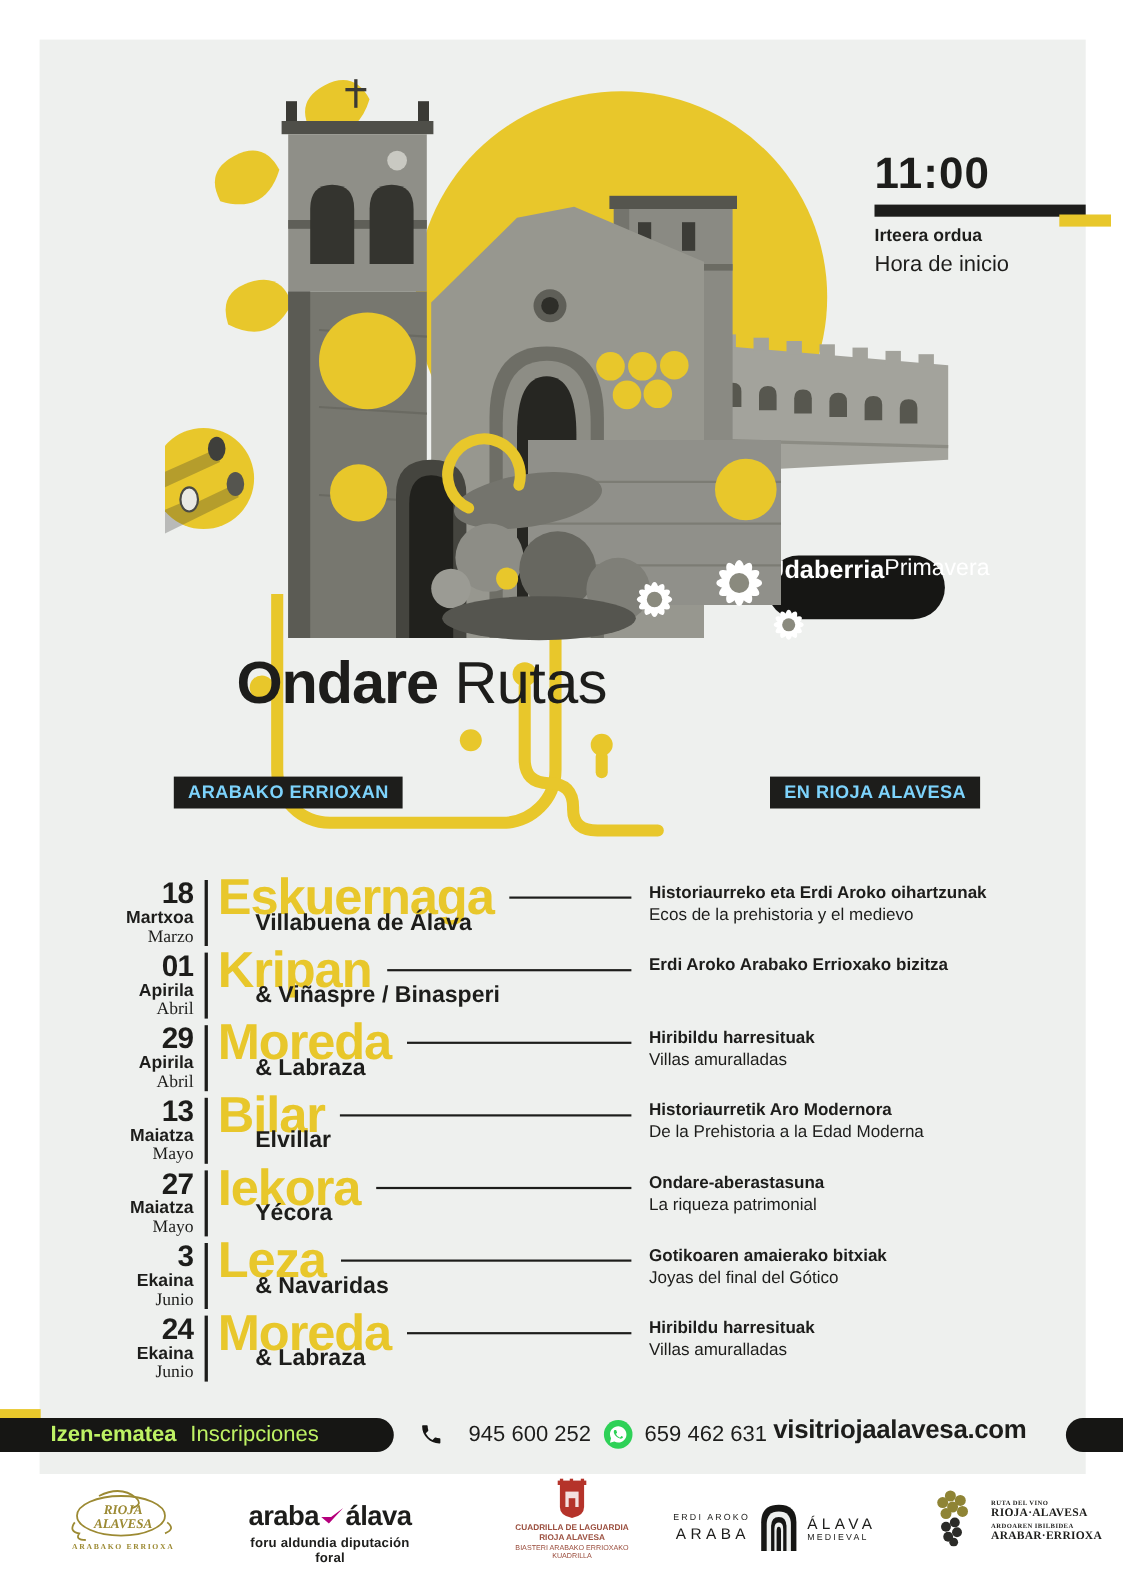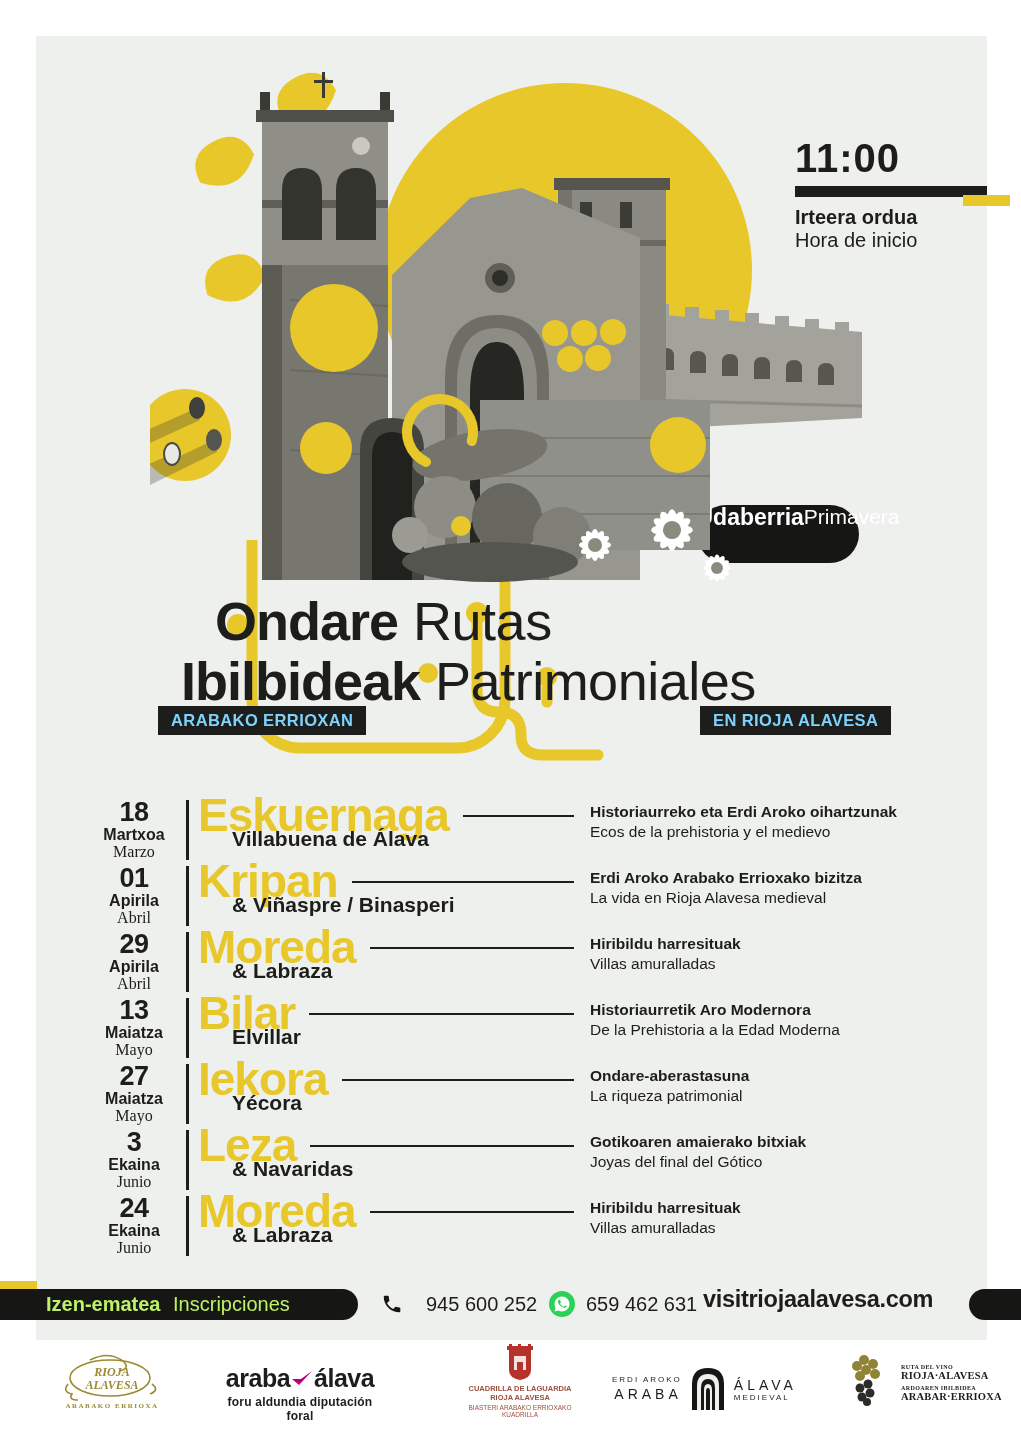--- a/index.html
+++ b/index.html
@@ -12,21 +12,21 @@
   .panel{position:absolute;left:36px;top:36px;width:951px;height:1304px;background:var(--panel);}
 
   
   .collage{position:absolute;left:150px;top:70px;width:730px;height:520px;z-index:3;}
 
   
   .time-block{position:absolute;left:795px;top:138px;z-index:4;}
   .time-big{font-size:40px;font-weight:700;letter-spacing:1px;line-height:1;}
   .time-bar{position:absolute;left:795px;top:186px;width:192px;height:11px;background:var(--ink);z-index:4;}
   .time-bar-yellow{position:absolute;left:963px;top:195px;width:47px;height:11px;background:var(--yellow);z-index:5;}
-  .time-label-eu{position:absolute;left:795px;top:206px;font-size:20px;font-weight:700;white-space:nowrap;z-index:4;}
+  .time-label-eu{position:absolute;left:795px;top:206px;font-size:16px;font-weight:700;white-space:nowrap;z-index:4;}
   .time-label-es{position:absolute;left:795px;top:229px;font-size:20px;font-weight:400;white-space:nowrap;z-index:4;}
 
   
   .season-pill{position:absolute;left:697px;top:505px;width:162px;height:58px;background:#161614;
                border-radius:29px;color:#fff;z-index:2;display:flex;flex-direction:row;
                justify-content:center;padding-left:40px;box-sizing:border-box;}
   .season-eu{font-size:23px;font-weight:700;line-height:1.1;}
   .season-es{font-size:21px;font-weight:300;line-height:1.1;}
 
   
@@ -38,21 +38,21 @@
   .tl{font-weight:300;letter-spacing:-0.5px;}
   .title-badge{position:absolute;top:706px;height:29px;background:var(--ink);color:#7dd3fc;
                font-size:16.5px;font-weight:700;letter-spacing:.4px;line-height:29px;
                padding:0 13px;z-index:2;white-space:nowrap;}
   .badge-eu{left:158px;}
   .badge-es{left:700px;}
 
   
   .events{position:absolute;left:92px;top:796px;width:843px;z-index:2;}
   .event-row{display:flex;align-items:flex-start;height:66px;}
-  .ev-date{width:84px;text-align:center;line-height:1;padding-top:3px;}
+  .ev-date{width:84px;text-align:right;line-height:1;padding-top:3px;}
   .ev-day{font-size:27px;font-weight:700;letter-spacing:-.5px;}
   .ev-month-eu{font-size:16px;font-weight:700;margin-top:1px;}
   .ev-month-es{font-size:16px;font-weight:300;margin-top:1px;font-family:Liberation Serif, serif;}
   .ev-bar{width:3px;background:var(--ink);height:60px;margin:4px 0 0 10px;}
   .ev-main{flex:1;display:flex;align-items:flex-start;position:relative;margin-left:9px;}
   .ev-town{font-size:46px;font-weight:700;color:var(--yellow);line-height:.85;letter-spacing:-1px;white-space:nowrap;}
   .ev-place{position:absolute;top:31px;left:34px;font-size:21px;font-weight:700;color:var(--ink);white-space:nowrap;z-index:2;}
   .ev-rule{flex:1;height:2px;background:var(--ink);margin:19px 16px 0 14px;min-width:20px;}
   .ev-desc{width:345px;padding-top:6px;line-height:1.3;}
   .ev-desc-eu{font-size:15.5px;font-weight:700;}
@@ -265,24 +265,20 @@
       <circle cx="327" cy="73" r="11"></circle>
       <circle cx="278" cy="133" r="10"></circle>
       <circle cx="397" cy="137" r="10"></circle>
     </g>
   </svg>
 
   <div class="title-line title-line1">
     <span class="tb">Ondare</span>
     <span class="tl">Rutas</span>
   </div>
-  <div class="title-line title-line2">
-    <span class="tb">Ibilbideak</span>
-    <span class="tl">Patrimoniales</span>
-  </div>
   <div class="title-badge badge-eu">ARABAKO ERRIOXAN</div>
   <div class="title-badge badge-es">EN RIOJA ALAVESA</div>
 
   <div class="events">
     <div class="event-row">
       <div class="ev-date">
         <div class="ev-day">18</div>
         <div class="ev-month-eu">Martxoa</div>
         <div class="ev-month-es">Marzo</div>
       </div>
@@ -304,21 +300,20 @@
         <div class="ev-month-eu">Apirila</div>
         <div class="ev-month-es">Abril</div>
       </div>
       <div class="ev-bar"></div>
       <div class="ev-main">
         <div class="ev-town">Kripan</div>
         <div class="ev-place">&amp; Viñaspre / Binasperi</div>
         <div class="ev-rule"></div>
         <div class="ev-desc">
           <div class="ev-desc-eu">Erdi Aroko Arabako Errioxako bizitza</div>
-          <div class="ev-desc-es">La vida en Rioja Alavesa medieval</div>
         </div>
       </div>
     </div>
 
     <div class="event-row">
       <div class="ev-date">
         <div class="ev-day">29</div>
         <div class="ev-month-eu">Apirila</div>
         <div class="ev-month-es">Abril</div>
       </div>

